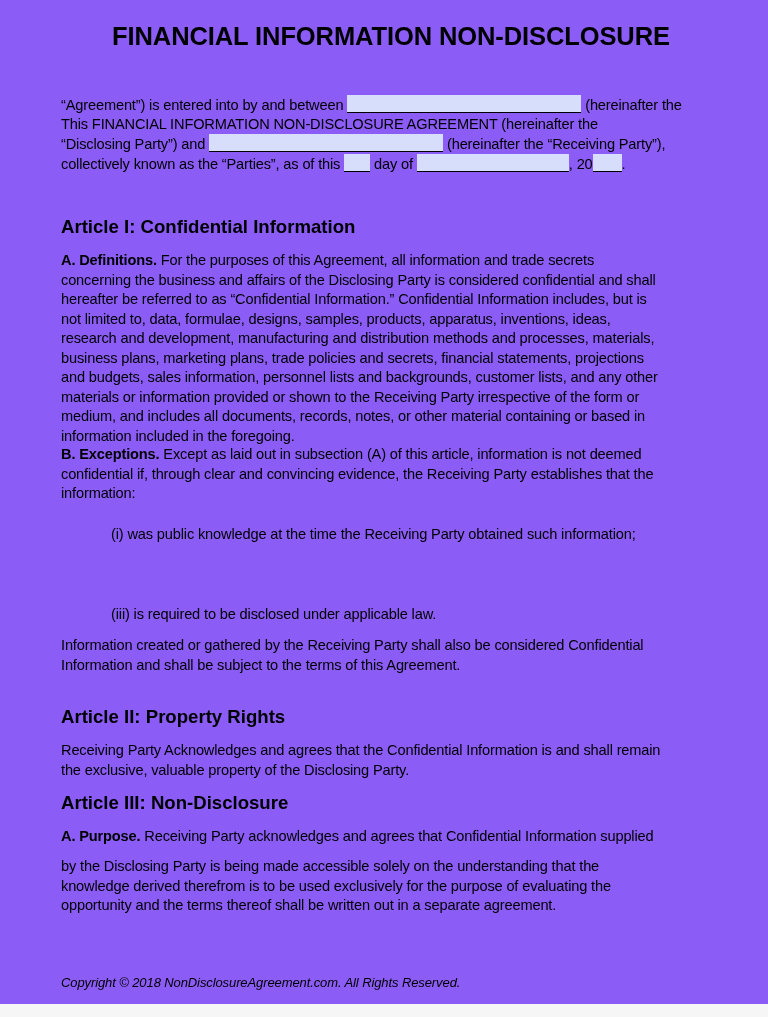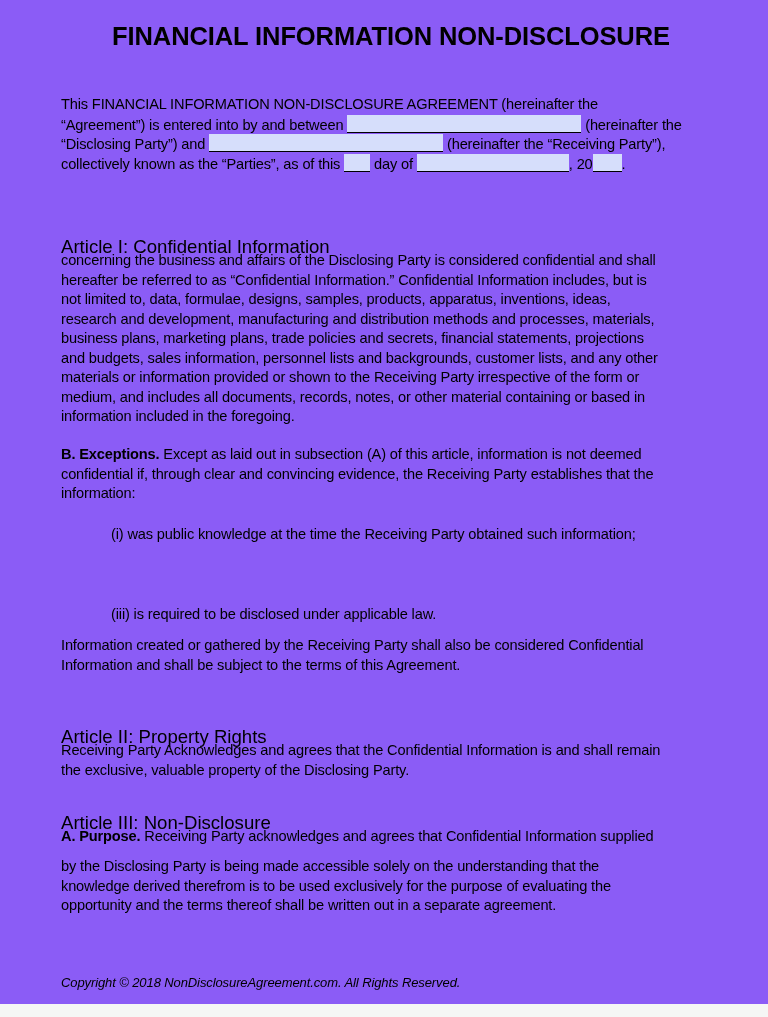--- a/index.html
+++ b/index.html
@@ -25,46 +25,47 @@
     white-space: nowrap; letter-spacing: -0.15px;
   }
   .line { display: block; height: 19.5px; }
   .fill {
     display: inline-block; background: #d6defb;
     border-bottom: 1px solid #000; height: 17px;
     vertical-align: -3px;
   }
   .h2 {
     position: absolute; left: 61px;
-    font-weight: normal; font-size: 18.6px; white-space: nowrap; margin-top: 20px;
+    font-weight: bold; font-size: 18.6px; white-space: nowrap;
   }
   b { font-weight: bold; }
   .indent { left: 111px; }
   .footer {
     position: absolute; left: 61px; top: 975px;
     font-size: 13px; white-space: nowrap; letter-spacing: -0.1px; font-style: italic;
   }
 </style>
 </head>
 <body>
 
 <div class="page">
 
   <div class="title">FINANCIAL INFORMATION NON-DISCLOSURE</div>
 
   <div class="txt" style="top:95px;">
+    <span class="line"><span>“Agreement”) is entered into by and between </span><span class="fill" style="width:234px;"></span><span> (hereinafter the</span></span>
     <span class="line"><span>This FINANCIAL INFORMATION NON-DISCLOSURE AGREEMENT (hereinafter the</span></span>
-    <span class="line"><span>“Agreement”) is entered into by and between </span><span class="fill" style="width:234px;"></span><span> (hereinafter the</span></span>
     <span class="line"><span>“Disclosing Party”) and </span><span class="fill" style="width:234px;"></span><span> (hereinafter the “Receiving Party”),</span></span>
     <span class="line"><span>collectively known as the “Parties”, as of this </span><span class="fill" style="width:26px;"></span><span> day of </span><span class="fill" style="width:152px;"></span><span>, 20</span><span class="fill" style="width:29px;"></span><span>.</span></span>
   </div>
 
   <div class="h2" style="top:216px;">Article I: Confidential Information</div>
 
   <div class="txt" style="top:251px;">
+    <span class="line"><b>A. Definitions.</b><span> For the purposes of this Agreement, all information and trade secrets</span></span>
     <span class="line">concerning the business and affairs of the Disclosing Party is considered confidential and shall</span>
     <span class="line">hereafter be referred to as “Confidential Information.” Confidential Information includes, but is</span>
     <span class="line">not limited to, data, formulae, designs, samples, products, apparatus, inventions, ideas,</span>
     <span class="line">research and development, manufacturing and distribution methods and processes, materials,</span>
     <span class="line">business plans, marketing plans, trade policies and secrets, financial statements, projections</span>
     <span class="line">and budgets, sales information, personnel lists and backgrounds, customer lists, and any other</span>
     <span class="line">materials or information provided or shown to the Receiving Party irrespective of the form or</span>
     <span class="line">medium, and includes all documents, records, notes, or other material containing or based in</span>
     <span class="line">information included in the foregoing.</span>
   </div>

